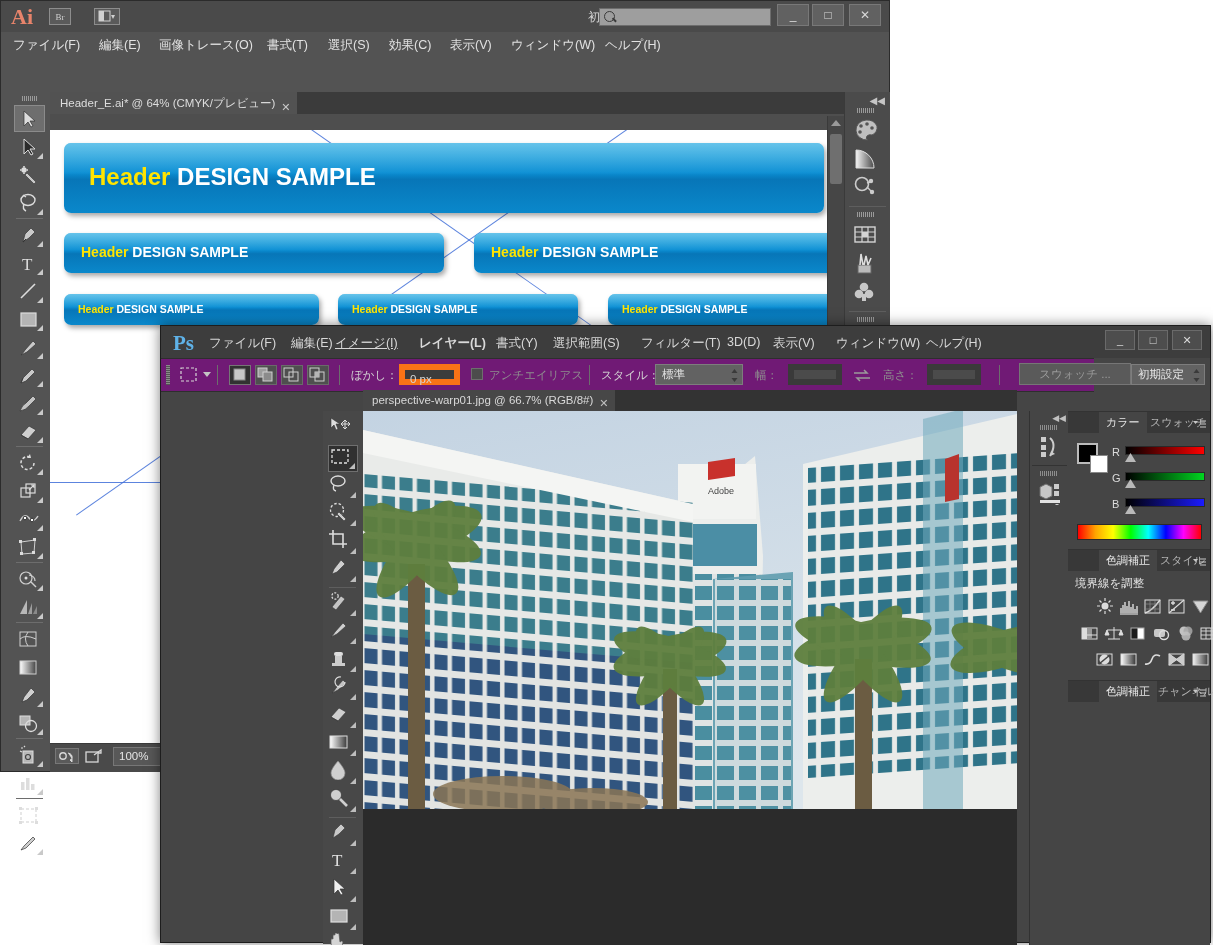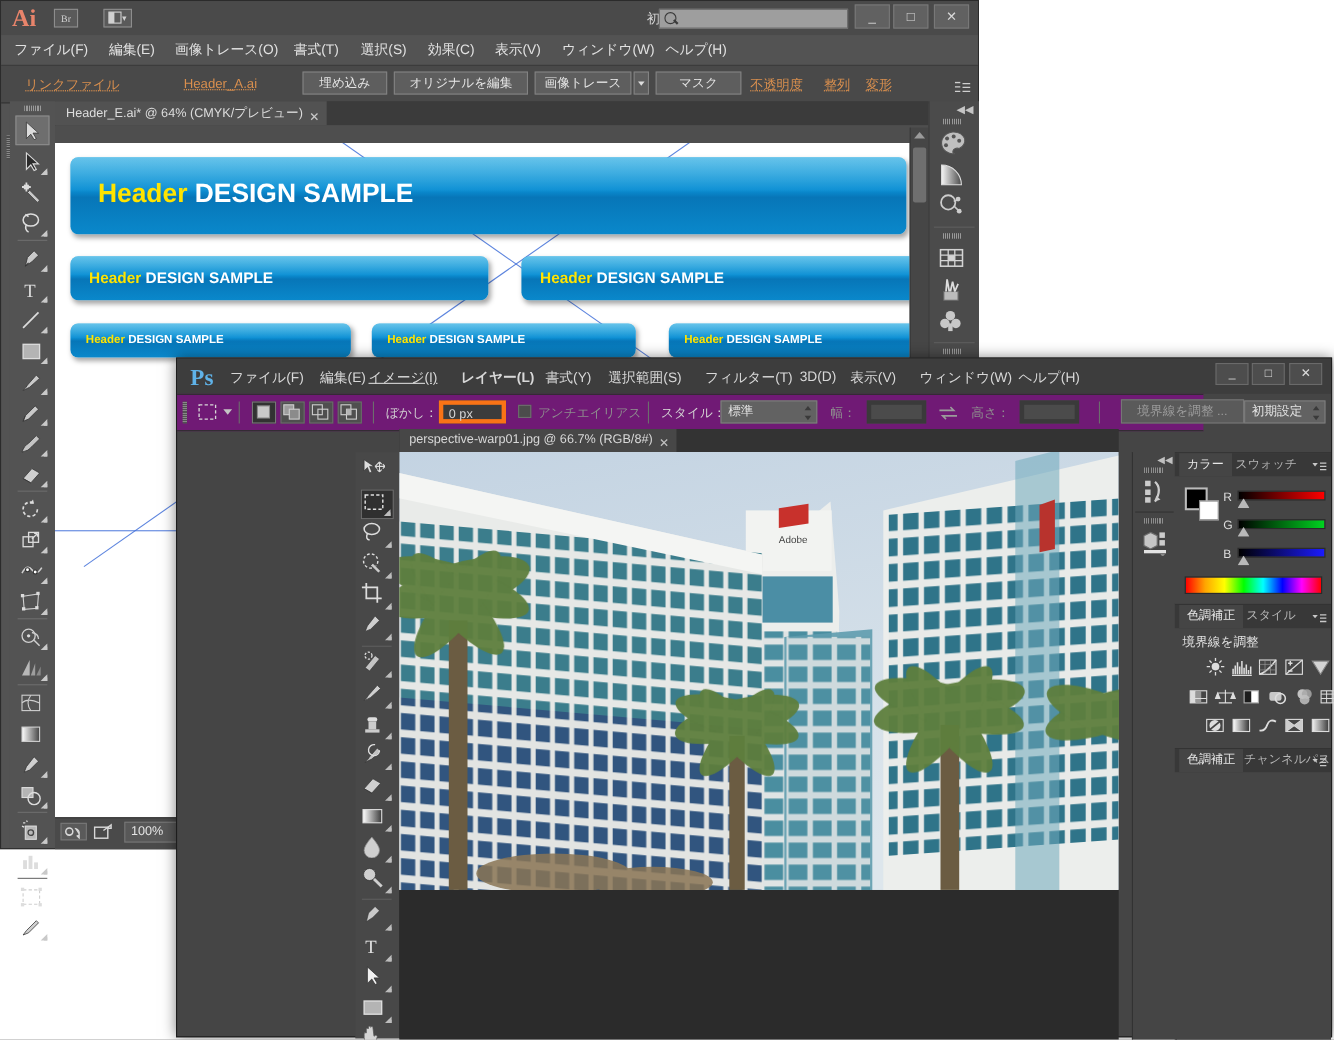--- a/index.html
+++ b/index.html
@@ -87,21 +87,21 @@
   #ps-titlebar{position:absolute;left:0;top:0;width:1049px;height:32px;background:#3d3d3d;}
   #ps-logo{position:absolute;left:12px;top:5px;color:#5fb2e8;font-size:21px;font-weight:bold;
      font-family:"Liberation Serif",serif;}
   .ps-menu{position:absolute;top:9px;color:#d8d8d8;font-size:12.5px;white-space:nowrap;}
   .ps-winbtn{position:absolute;top:4px;width:30px;height:20px;background:#4d4d4d;border:1px solid #6a6a6a;
      color:#dadada;font-size:11px;text-align:center;line-height:19px;box-sizing:border-box;}
   #ps-optbar{position:absolute;left:0;top:32px;width:933px;height:32px;background:#701a75;
      border-top:1px solid #2e2e2e;border-bottom:1px solid #2e2e2e;}
   .opt-lbl{position:absolute;top:9px;color:#d3d3d3;font-size:11.5px;white-space:nowrap;}
   .opt-lbl.dim{color:#8e8e8e;}
-  .opt-field{position:absolute;top:5px;height:21px;background:#3c3c3c;border:4px solid #f97316;
+  .opt-field{position:absolute;top:5px;height:21px;background:#3c3c3c;border:6px solid #f97316;
      box-sizing:border-box;color:#d6d6d6;font-size:11.5px;line-height:19px;padding-left:5px;}
   .opt-field.empty{background:#4b4b4b;border-color:#3a3a3a;}
   .opt-sel{position:absolute;top:5px;height:21px;background:#626262;border:1px solid #7d7d7d;
      box-sizing:border-box;color:#e4e4e4;font-size:11.5px;line-height:19px;padding-left:6px;}
   .spin{position:absolute;right:4px;top:4px;width:7px;height:13px;}
   .opt-btn{position:absolute;top:4px;height:22px;background:#5a5a5a;border:1px solid #767676;
      color:#cfcfcf;font-size:11.5px;line-height:21px;text-align:center;box-sizing:border-box;padding:0 7px;}
   .sq-btn{position:absolute;top:6px;width:22px;height:20px;border:1px solid #6a6a6a;box-sizing:border-box;background:#4f4f4f;}
   .sq-btn.on{background:#323232;border-color:#767676;}
   .optsep{position:absolute;top:6px;width:1px;height:20px;background:#6d6d6d;}
@@ -126,21 +126,21 @@
      border-left:1px solid #323232;border-right:1px solid #323232;}
   .pl-ic{position:absolute;left:6px;width:28px;height:28px;}
   .pl-grip{position:absolute;left:10px;width:18px;height:5px;
      background:repeating-linear-gradient(to right,#8e8e8e 0px,#8e8e8e 1px,#454545 1px,#454545 2px);}
   .pl-sep{position:absolute;left:2px;width:35px;height:1px;background:#333;}
 
   #ps-rightdock{position:absolute;left:907px;top:85px;width:142px;height:828px;background:#454545;}
   .panel{position:absolute;left:0;background:#454545;border-top:1px solid #333;}
   .ptabbar{position:absolute;left:0;top:0;width:100%;height:21px;background:#383838;}
   .ptab{position:absolute;top:0;height:21px;line-height:21px;font-size:11px;color:#b7b7b7;
-     padding:0 7px;white-space:nowrap;}
+     padding:0 7px;white-space:nowrap;margin-left:27px;}
   .ptab.on{background:#454545;color:#e8e8e8;}
   .pmenu{position:absolute;right:4px;top:6px;width:13px;height:9px;}
   .slider-track{position:absolute;height:9px;border:1px solid #2a2a2a;box-sizing:border-box;}
   .slider-thumb{position:absolute;width:11px;height:9px;background:#b9b9b9;
      clip-path:polygon(50% 0,100% 100%,0 100%);}
   .num-field{position:absolute;background:#3a3a3a;border:1px solid #2a2a2a;box-sizing:border-box;
      color:#d6d6d6;font-size:11px;line-height:16px;padding-left:4px;}
   .adj-ic{position:absolute;width:20px;height:17px;}
   
   .guide{position:absolute;background:#3f6fd8;height:1px;transform-origin:0 0;opacity:.85;}
@@ -175,41 +175,20 @@
     <div class="ai-menu" style="left:98px;">編集(E)</div>
     <div class="ai-menu" style="left:158px;">画像トレース(O)</div>
     <div class="ai-menu" style="left:266px;">書式(T)</div>
     <div class="ai-menu" style="left:327px;">選択(S)</div>
     <div class="ai-menu" style="left:388px;">効果(C)</div>
     <div class="ai-menu" style="left:449px;">表示(V)</div>
     <div class="ai-menu" style="left:510px;">ウィンドウ(W)</div>
     <div class="ai-menu" style="left:604px;">ヘルプ(H)</div>
   </div>
 
-  <div id="ai-ctrlbar">
-    <div id="ai-grip"></div>
-    <div class="ctrl-link" style="left:22px;">リンクファイル</div>
-    <div class="ctrl-link" style="left:166px;">Header_A.ai</div>
-    <div class="ctrl-btn" style="left:274px;width:77px;">埋め込み</div>
-    <div class="ctrl-btn" style="left:357px;width:122px;">オリジナルを編集</div>
-    <div class="ctrl-btn" style="left:485px;width:88px;">画像トレース</div>
-    <div style="position:absolute;left:575px;top:5px;width:14px;height:21px;background:#5e5e5e;border:1px solid #828282;box-sizing:border-box;">
-      <div style="position:absolute;left:3px;top:8px;width:0;height:0;border-left:3px solid transparent;border-right:3px solid transparent;border-top:4px solid #ddd;"></div>
-    </div>
-    <div class="ctrl-btn" style="left:595px;width:78px;">マスク</div>
-    <div class="ctrl-link" style="left:681px;">不透明度</div>
-    <div class="ctrl-link" style="left:748px;">整列</div>
-    <div class="ctrl-link" style="left:786px;">変形</div>
-    <div id="ai-ctrl-menu">
-      <svg width="14" height="10">
-        <path d="M0 1 l5 0 M0 5 l5 0 M0 9 l5 0" stroke="#cfcfcf" stroke-width="1.2"></path>
-        <path d="M7 2 l12 0 M7 5.5 l12 0 M7 9 l12 0" stroke="#cfcfcf" stroke-width="1.2"></path>
-      </svg>
-    </div>
-  </div>
 
   <div id="ai-toolbar">
     <div id="ai-tool-grip"></div>
     <div class="tool sel" style="top:13px;">
       <svg width="22" height="21">
           <path d="M5 2 L5 17 L9 13 L12 18 L14 17 L11 12 L16 12 Z" fill="#dcdcdc" stroke="#333" stroke-width=".7"></path>
         </svg>
     </div>
     <div class="tool" style="top:42px;">
       <svg width="22" height="21">
@@ -609,21 +588,21 @@
     <div class="opt-lbl dim" style="left:594px;">幅：</div>
     <div class="opt-field empty" style="left:627px;width:54px;"></div>
     <div style="position:absolute;left:692px;top:10px;width:18px;height:13px;">
       <svg width="18" height="13">
           <path d="M1 4 h13 l-3 -3 M17 9 h-13 l3 3" fill="none" stroke="#9b9b9b" stroke-width="1.5"></path>
         </svg>
     </div>
     <div class="opt-lbl dim" style="left:722px;">高さ：</div>
     <div class="opt-field empty" style="left:766px;width:54px;"></div>
     <div class="optsep" style="left:838px;"></div>
-    <div class="opt-btn" style="left:858px;width:112px;color:#9c9c9c;">境界線を調整 ...</div>
+    <div class="opt-btn" style="left:858px;width:112px;color:#9c9c9c;">スウォッチ ...</div>
     <div class="opt-sel" style="left:970px;width:74px;">
       <span>初期設定</span>
       <span class="spin">
         <svg width="7" height="13">
             <path d="M3.5 0 l3 4 l-6 0 z" fill="#3a3a3a"></path>
             <path d="M3.5 13 l3 -4 l-6 0 z" fill="#3a3a3a"></path>
           </svg>
       </span>
     </div>
   </div>

